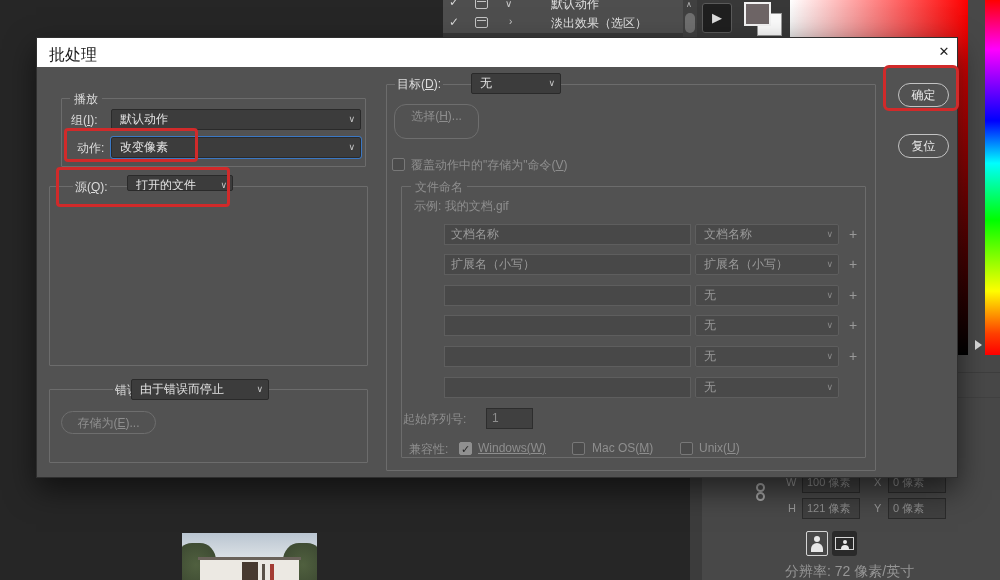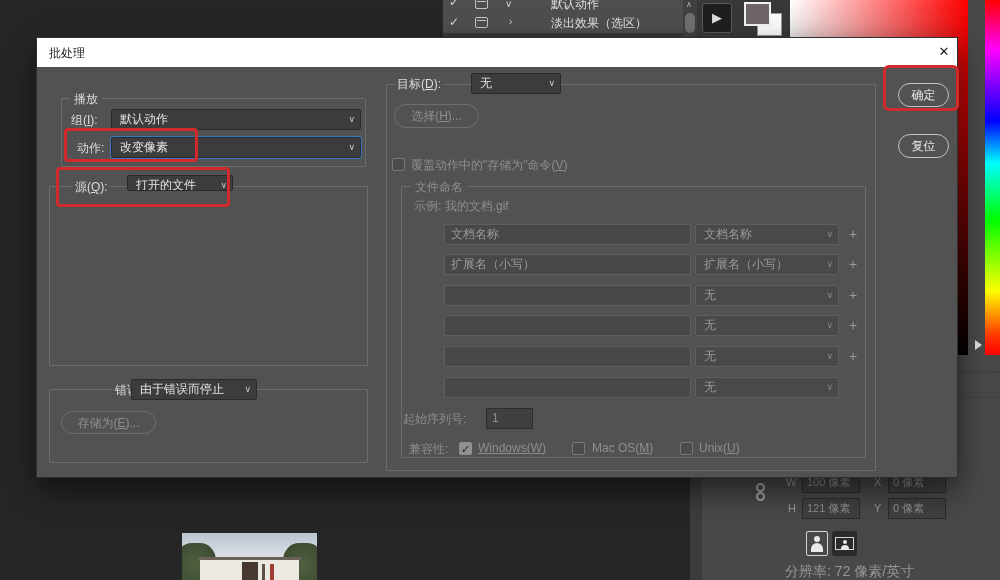--- a/index.html
+++ b/index.html
@@ -44,21 +44,21 @@
   .photo{left:182px;top:533px;width:135px;height:47px;overflow:hidden;background:linear-gradient(#b9c5d1,#e7eaec 70%);}
   .tree{position:absolute;top:10px;width:40px;height:44px;background:radial-gradient(#50603f,#39452f);border-radius:40%;}
   .bld{position:absolute;left:18px;top:27px;width:99px;height:27px;background:#ece9e3;}
   .roof{position:absolute;left:16px;top:24px;width:103px;height:3px;background:#6a625a;}
   .door{position:absolute;left:60px;top:29px;width:16px;height:25px;background:#47392f;}
   .acc-red{position:absolute;left:88px;top:31px;width:4px;height:19px;background:#a33c34;}
   .acc-dk{position:absolute;left:80px;top:31px;width:3px;height:19px;background:#5a5148;}
   
   .dialog{left:36px;top:37px;width:922px;height:441px;background:#525252;border:1px solid #2f2f2f;box-shadow:0 12px 28px rgba(0,0,0,.55);}
   .titlebar{position:absolute;left:0;top:0;width:100%;height:29px;background:#ffffff;}
-  .title-text{position:absolute;left:12px;top:7px;font-size:12px;color:#1a1a1a;}
+  .title-text{position:absolute;left:12px;top:7px;font-size:16px;color:#1a1a1a;}
   .close-x{position:absolute;left:898px;top:6px;font-size:13px;color:#222;width:18px;text-align:center;cursor:pointer;}
   .group{position:absolute;border:1px solid #6c6c6c;border-radius:1px;}
   .glabel{position:absolute;font-size:12px;background:#525252;padding:0 4px;white-space:nowrap;}
   .lbl{position:absolute;font-size:12px;color:#dcdcdc;white-space:nowrap;}
   .dis{color:#8e8e8e !important;}
   .sel{position:absolute;background:#3c3c3c;border:1px solid #2a2a2a;border-radius:2px;color:#e3e3e3;font-size:12px;line-height:18px;padding:0 18px 0 8px;overflow:hidden;white-space:nowrap;}
   .sel .chev{position:absolute;right:5px;top:4px;font-size:9px;color:#c9c9c9;line-height:10px;}
   .sel.focus{outline:1px solid #3b78c4;outline-offset:0px;}
   .sel.rowsel{background:#494949;border-color:#5e5e5e;color:#9a9a9a;}
   .sel.rowsel .chev{color:#8a8a8a;}
@@ -172,33 +172,33 @@
 
     <div class="group" style="left:12px;top:148px;width:319px;height:180px;"></div>
     <div class="lbl" style="left:36px;top:141px;background:#525252;padding:0 2px;"><span>源(</span><span class="u">Q</span><span>):</span></div>
     <div class="sel" style="left:90px;top:137px;width:106px;height:16px;">
       <span>打开的文件</span>
       <span class="chev">∨</span>
     </div>
 
     <div class="group" style="left:12px;top:351px;width:319px;height:74px;"></div>
     <div class="lbl" style="left:76px;top:344px;background:#525252;padding:0 2px;"><span>错误(</span><span class="u">B</span><span>):</span></div>
-    <div class="sel" style="left:94px;top:341px;width:126px;height:21px;">
+    <div class="sel" style="left:94px;top:341px;width:138px;height:21px;">
       <span>由于错误而停止</span>
       <span class="chev">∨</span>
     </div>
     <div class="btn disabled" style="left:24px;top:373px;width:95px;height:23px;"><span>存储为(</span><span class="u">E</span><span>)...</span></div>
 
     <div class="group" style="left:349px;top:46px;width:490px;height:387px;"></div>
     <div class="lbl" style="left:358px;top:38px;background:#525252;padding:0 2px;"><span>目标(</span><span class="u">D</span><span>):</span></div>
     <div class="sel" style="left:434px;top:35px;width:90px;height:21px;">
       <span>无</span>
       <span class="chev">∨</span>
     </div>
-    <div class="btn disabled" style="left:357px;top:66px;width:85px;height:24px;"><span>选择(</span><span class="u">H</span><span>)...</span></div>
+    <div class="btn disabled" style="left:357px;top:66px;width:85px;height:35px;"><span>选择(</span><span class="u">H</span><span>)...</span></div>
     <span class="cb" style="left:355px;top:120px;"></span>
     <div class="lbl dis" style="left:374px;top:119px;"><span>覆盖动作中的"存储为"命令(</span><span class="u">V</span><span>)</span></div>
 
     <div class="group" style="left:364px;top:148px;width:465px;height:272px;"></div>
     <span class="glabel dis" style="left:374px;top:141px;">文件命名</span>
     <div class="lbl dis" style="left:377px;top:160px;">示例: 我的文档.gif</div>
 
     <div class="tinput" style="left:407px;top:186px;width:247px;height:21px;">文档名称</div>
     <div class="sel rowsel" style="left:658px;top:186px;width:144px;height:21px;"><span>文档名称</span><span class="chev">∨</span></div>
     <span class="plus" style="left:812px;top:188px;">+</span>

